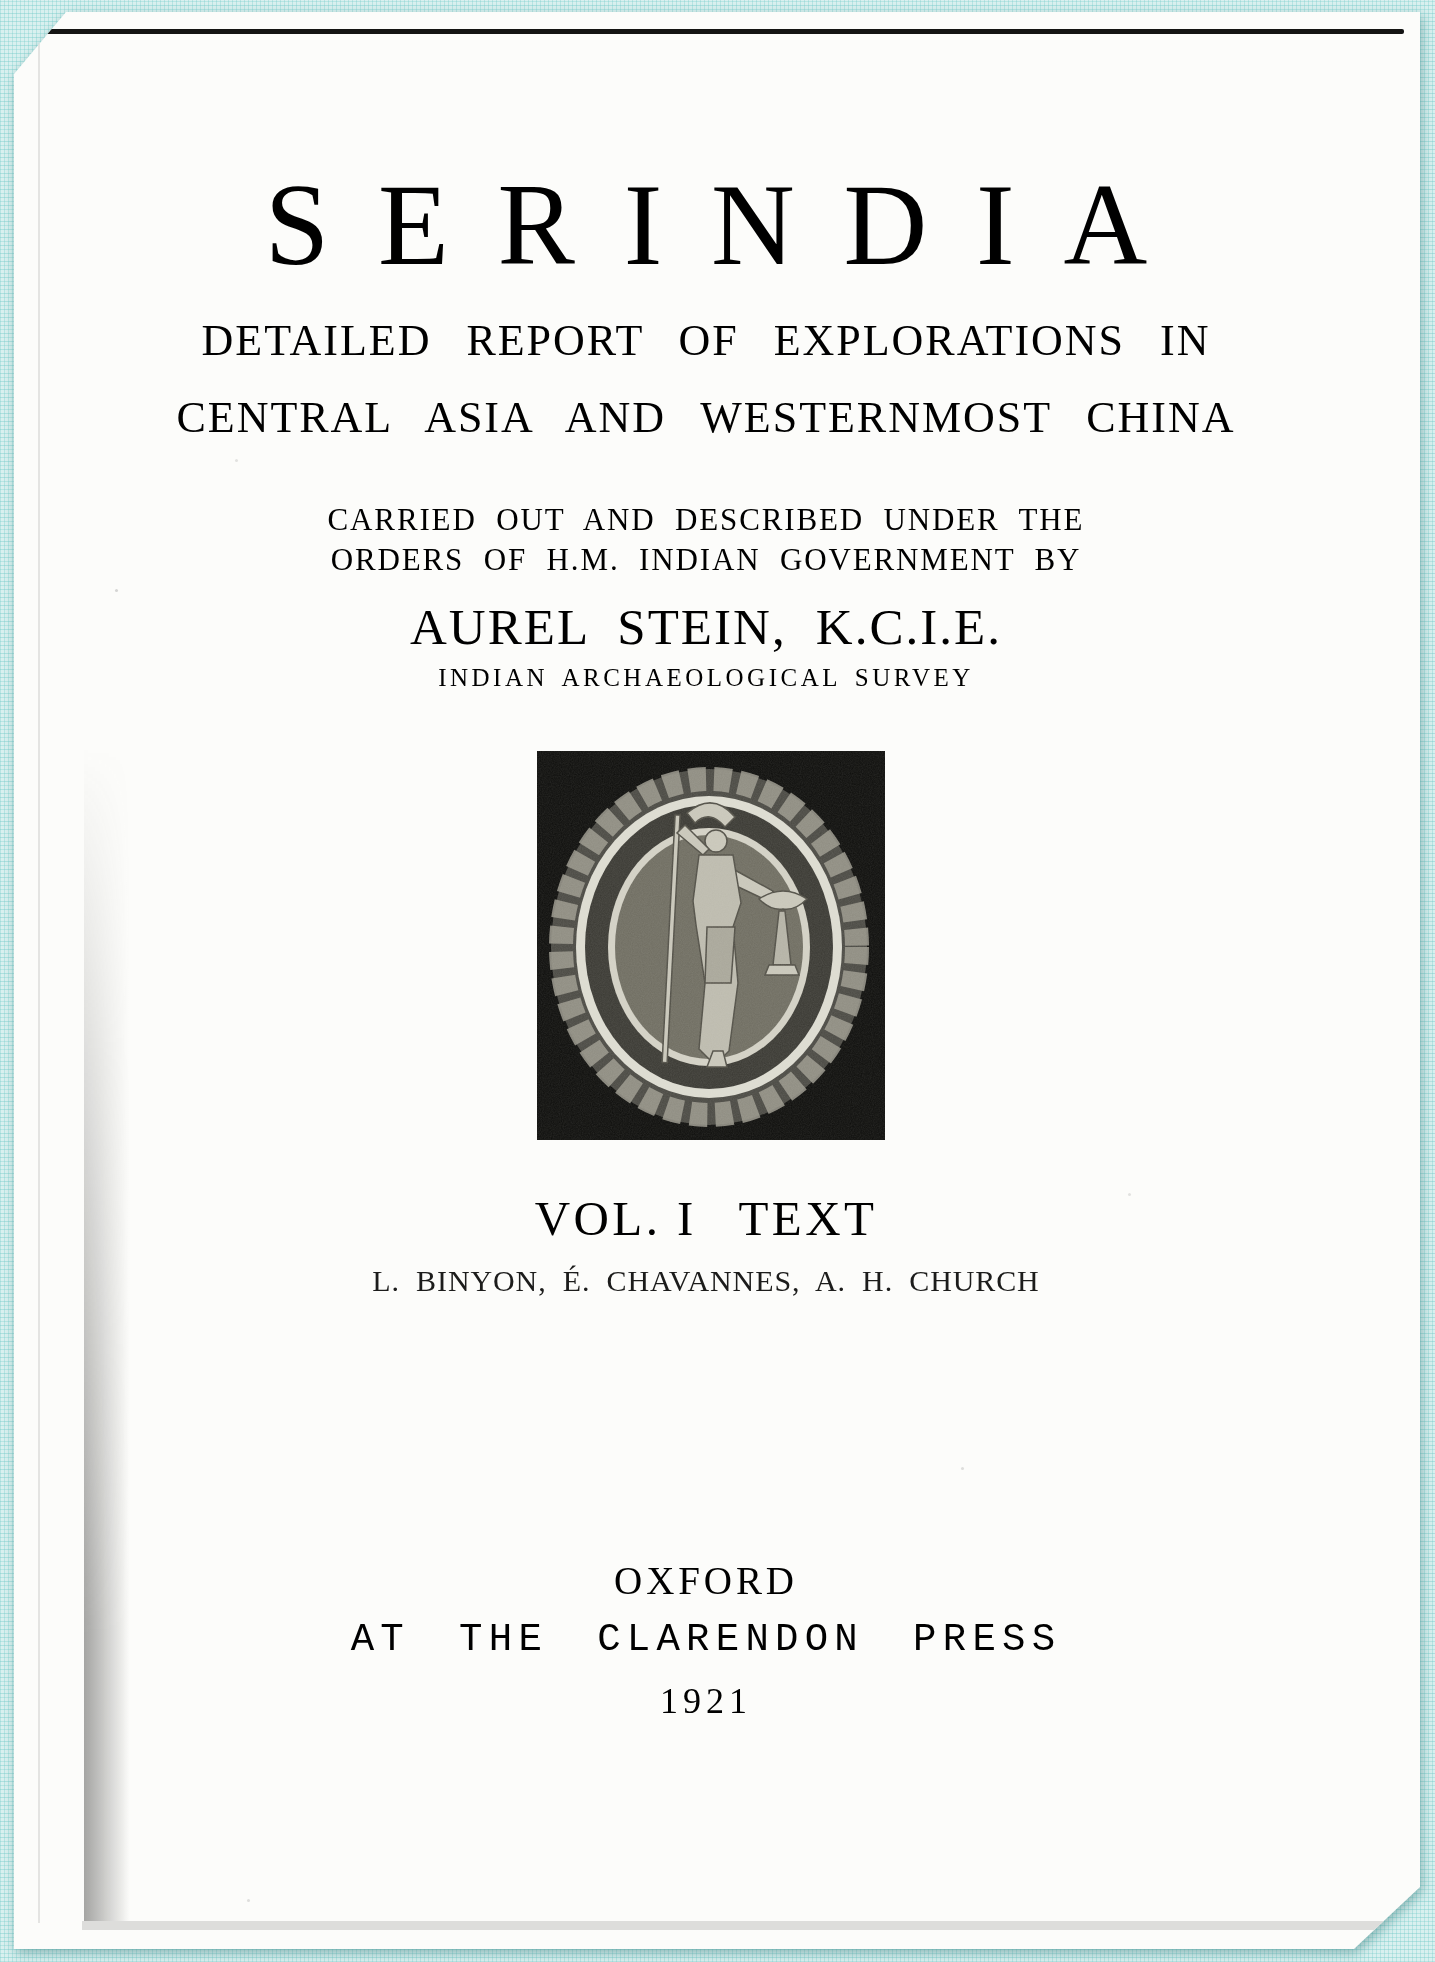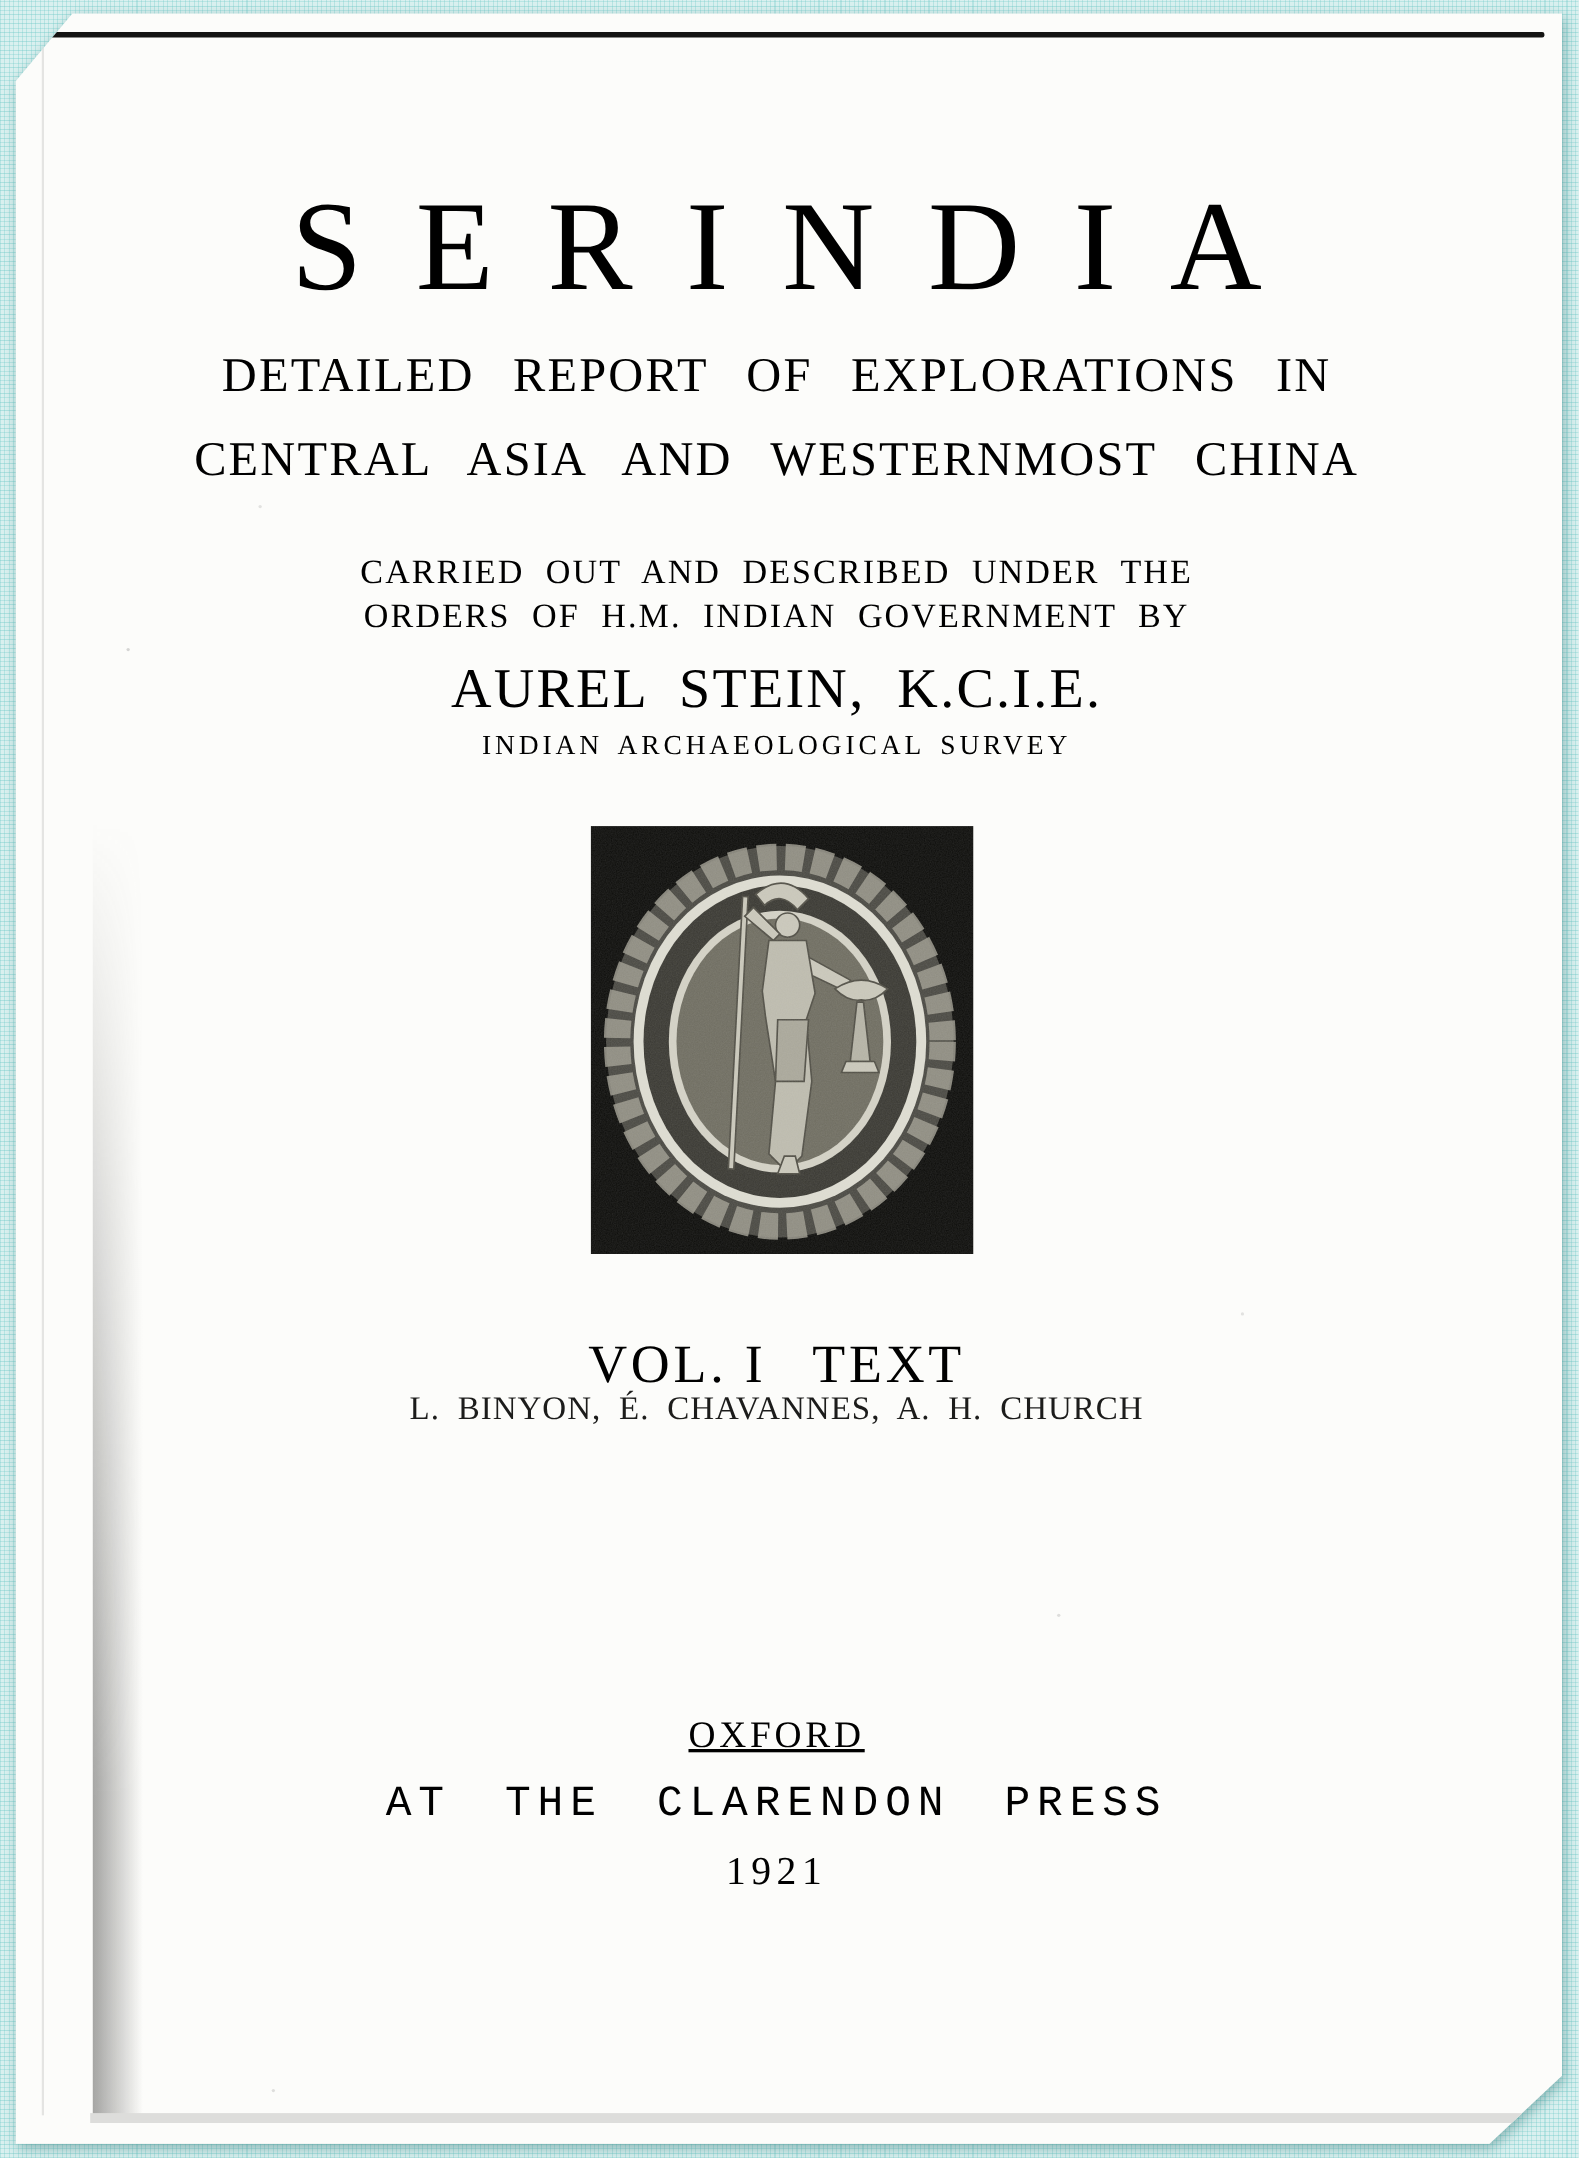--- a/index.html
+++ b/index.html
@@ -33,25 +33,25 @@
                120px -130px 0 rgba(40,40,40,.12), 703px 1764px 0 rgba(40,40,40,.12);}
   
   .tline{position:absolute;left:0;right:23px;text-align:center;color:#000000;line-height:1;white-space:nowrap;}
   .title{top:167px;font-size:116px;letter-spacing:.42em;padding-left:.42em;font-weight:400;}
   .sub1{top:319px;font-size:44px;letter-spacing:.045em;word-spacing:.5em;}
   .sub2{top:396px;font-size:44px;letter-spacing:.045em;word-spacing:.5em;}
   .carried1{top:504px;font-size:31px;letter-spacing:.06em;word-spacing:.32em;}
   .carried2{top:544px;font-size:31px;letter-spacing:.06em;word-spacing:.32em;}
   .author{top:602px;font-size:51px;letter-spacing:.04em;word-spacing:.28em;}
   .affil{top:665px;font-size:25px;letter-spacing:.14em;word-spacing:.2em;}
-  .vol{top:1194px;font-size:49px;letter-spacing:.07em;margin-top:21px;}
+  .vol{top:1194px;font-size:49px;letter-spacing:.07em;}
   .vol .gap{display:inline-block;width:.85em;}
   .contribs{position:absolute;top:1262px;left:0;right:23px;text-align:center;color:#1c1c1b;
     font-size:30px;line-height:37px;letter-spacing:.03em;word-spacing:.26em;}
-  .oxford{top:1561px;font-size:34px;letter-spacing:.1em;text-decoration:underline;}
+  .oxford{top:1561px;font-size:39px;letter-spacing:.1em;}
   .press{top:1621px;font-size:39px;letter-spacing:.16em;word-spacing:.5em;font-family:Liberation Mono, monospace;}
   .year{top:1683px;font-size:36px;letter-spacing:.14em;}
   
   .emblem{position:absolute;left:537px;top:751px;width:348px;height:389px;}
   .emblem svg{display:block;width:100%;height:100%;}
 </style>
 </head>
 <body>
 
 <div class="sheet-wrap">

